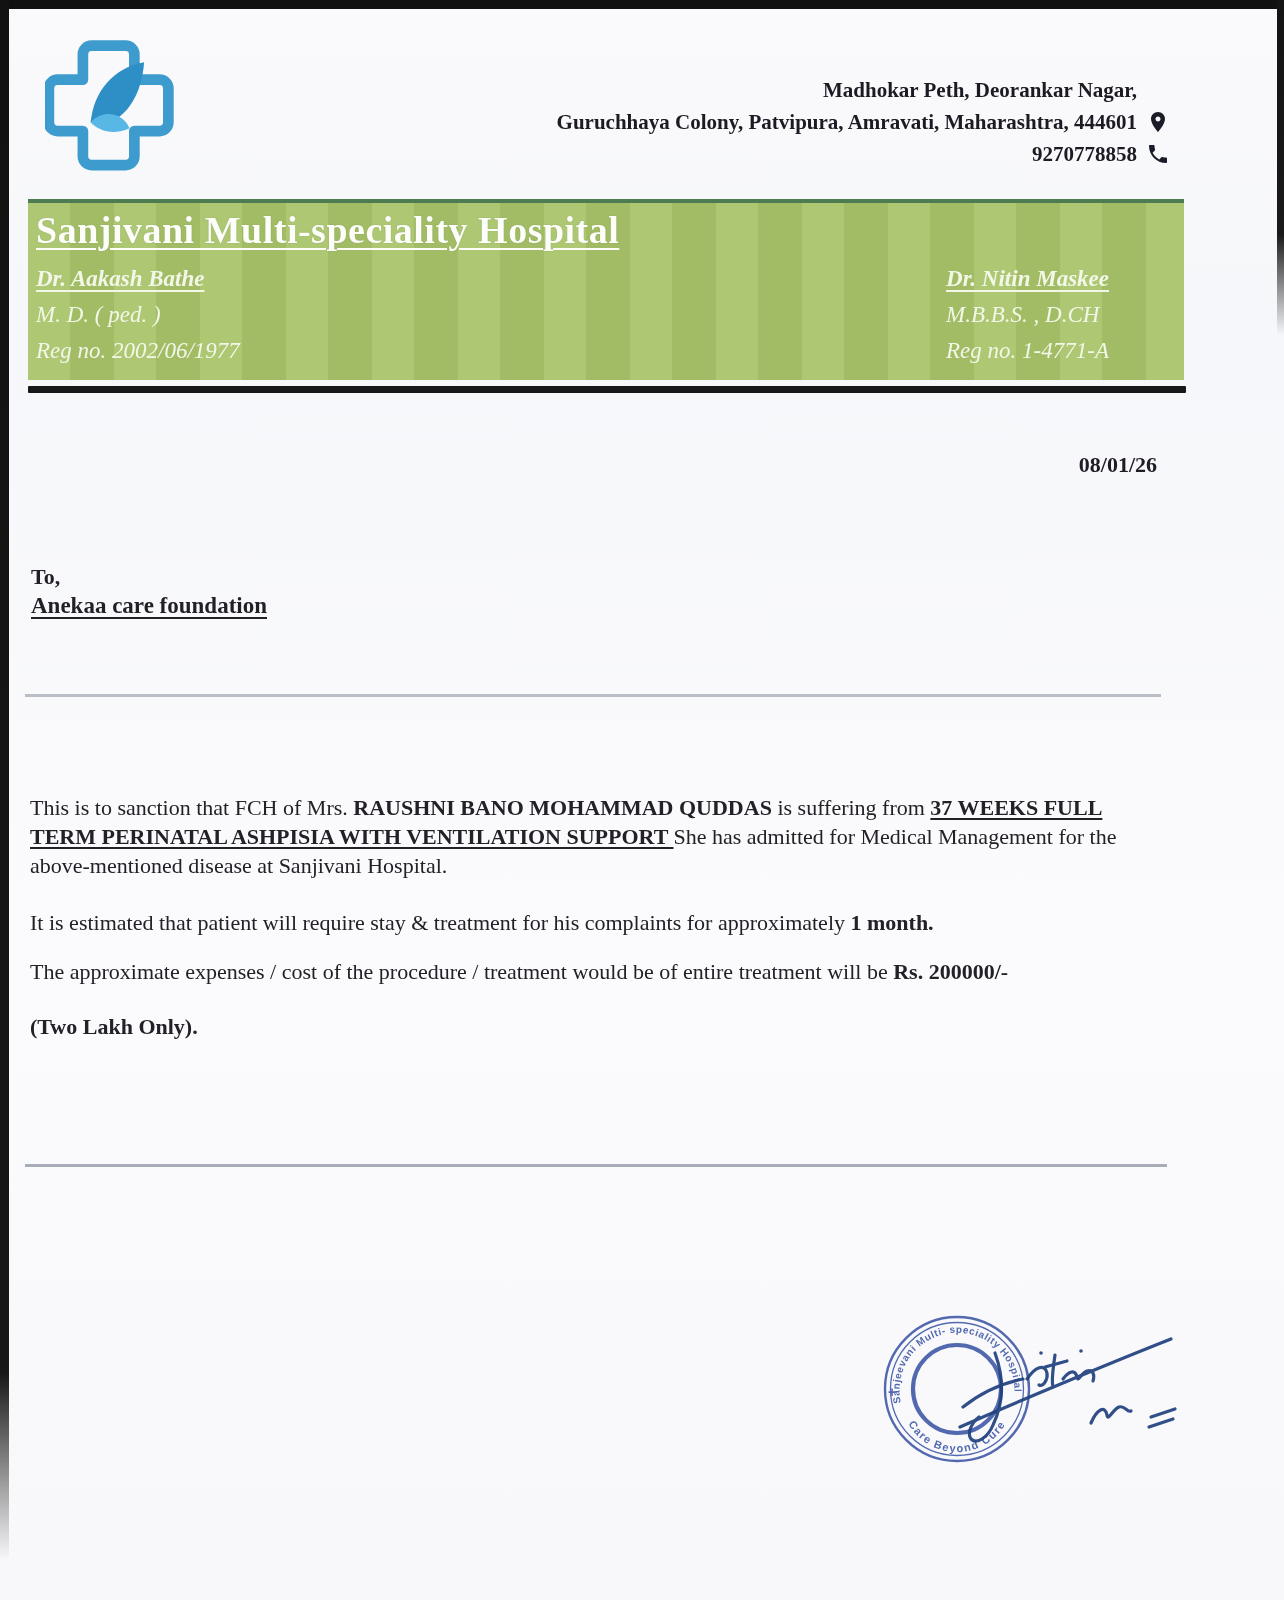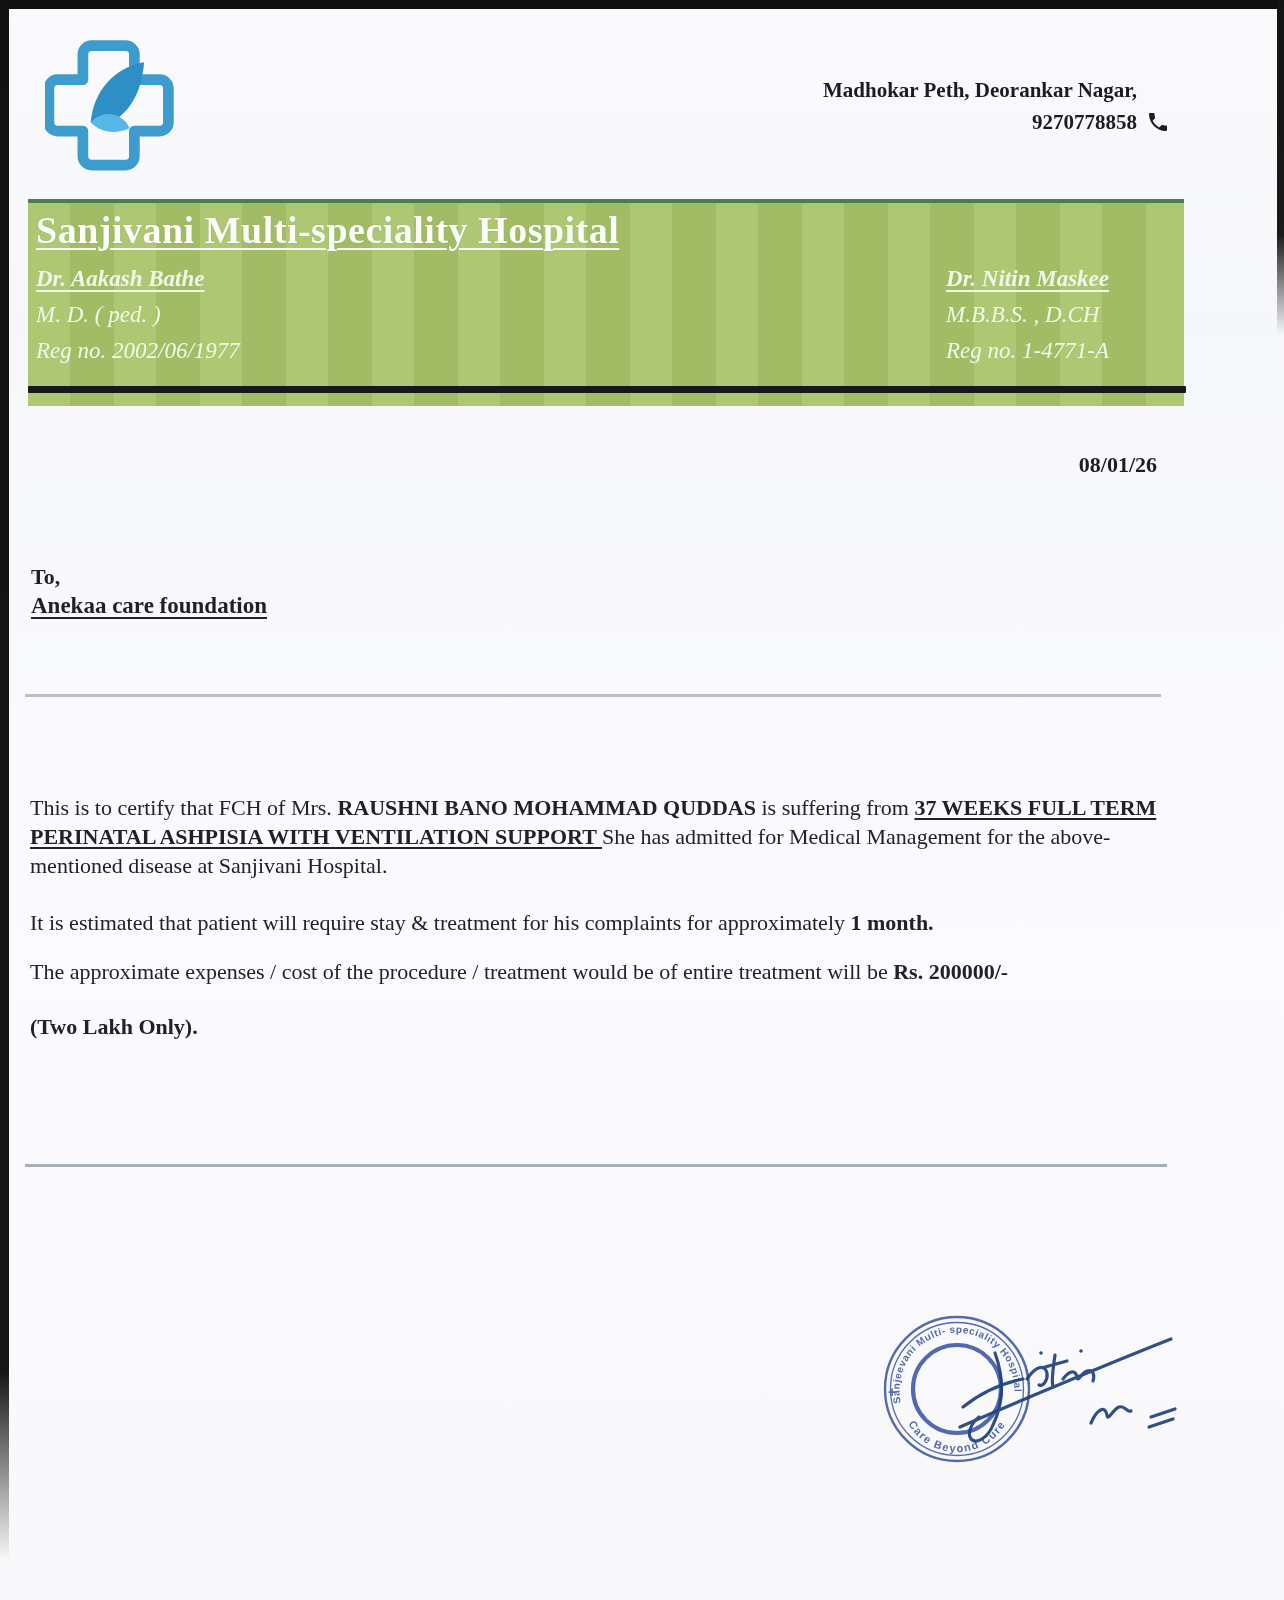--- a/index.html
+++ b/index.html
@@ -32,21 +32,21 @@
   }
   .header-line { display:flex; justify-content:flex-end; align-items:center; gap:9px; line-height:32px; }
   .hdr-icon { width:24px; height:24px; flex:0 0 auto; }
   .hdr-icon svg { width:100%; height:100%; display:block; }
   .icon-spacer { width:24px; flex:0 0 auto; }
 
   
   .banner { position:absolute; left:28px; top:199px; width:1156px; }
   .banner-topline { height:4px; background:#4d7b52; }
   .banner-green {
-    height:203px;
+    height:177px;
     background:
       repeating-linear-gradient(90deg, rgba(255,255,255,0.07) 0 42px, rgba(0,0,0,0.035) 42px 86px),
       #a7c368;
     padding:4px 10px 16px 8px;
     color:#fcfdf6;
   }
   .hospital-name {
     font-size:38px; font-weight:bold; color:#fdfefa;
     text-decoration:underline; text-decoration-thickness:2px; text-underline-offset:5px;
     letter-spacing:0.5px; line-height:46px;
@@ -99,20 +99,28 @@
       <path d="M 48,13 h 35 a 9,9 0 0 1 9,9 v 26 h 26 a 9,9 0 0 1 9,9 v 35 a 9,9 0 0 1 -9,9 h -26 v 26 a 9,9 0 0 1 -9,9 h -35 a 9,9 0 0 1 -9,-9 v -26 h -26 a 9,9 0 0 1 -9,-9 v -35 a 9,9 0 0 1 9,-9 h 26 v -26 a 9,9 0 0 1 9,-9 z" fill="none" stroke="#3e9bcd" stroke-width="11" stroke-linejoin="round"></path>
       <path d="M 102,30 C 70,36 50,60 47,92 C 52,94 57,94 62,93 C 86,87 100,60 102,30 Z" fill="#2e8ec6"></path>
       <path d="M 47,92 C 56,102 72,105 87,98 C 80,82 60,78 47,92 Z" fill="#58b7e4"></path>
     </svg>
   </div>
 
   <div class="header-block">
     <div class="header-line">
       <span>Madhokar Peth, Deorankar Nagar,</span>
       <span class="icon-spacer"></span>
+    </div>
+    <div class="header-line">
+      <span>Guruchhaya Colony, Patvipura, Amravati, Maharashtra, 444601</span>
+      <span class="hdr-icon">
+        <svg viewBox="0 0 24 24">
+            <path fill="#1c1b28" d="M12 2C8.13 2 5 5.13 5 9c0 5.25 7 13 7 13s7-7.75 7-13c0-3.87-3.13-7-7-7zm0 9.5c-1.38 0-2.5-1.12-2.5-2.5s1.12-2.5 2.5-2.5 2.5 1.12 2.5 2.5-1.12 2.5-2.5 2.5z"></path>
+          </svg>
+      </span>
     </div>
     <div class="header-line">
       <span>9270778858</span>
       <span class="hdr-icon">
         <svg viewBox="0 0 24 24">
             <path fill="#1c1b28" d="M6.62 10.79c1.44 2.83 3.76 5.14 6.59 6.59l2.2-2.21c.27-.27.67-.36 1.02-.24 1.12.37 2.33.57 3.57.57.55 0 1 .45 1 1V20c0 .55-.45 1-1 1-9.39 0-17-7.61-17-17 0-.55.45-1 1-1h3.5c.55 0 1 .45 1 1 0 1.25.2 2.45.57 3.57.11.35.03.74-.25 1.02l-2.2 2.2z"></path>
           </svg>
       </span>
     </div>
   </div>
@@ -140,21 +148,21 @@
   <div class="letter-date">08/01/26</div>
 
   <div class="recipient">
     <div class="recipient-label">To,</div>
     <div class="recipient-name">Anekaa care foundation</div>
   </div>
 
   <div class="rule1"></div>
 
 
-  <div class="para p1"><span>This is to certify that FCH of Mrs. </span><span class="b">RAUSHNI BANO MOHAMMAD QUDDAS</span><span> is suffering from </span><span class="bu">37 WEEKS FULL TERM PERINATAL ASHPISIA WITH VENTILATION SUPPORT </span><span>She has admitted for Medical Management for the above-mentioned disease at Sanjivani Hospital.</span></div>
+  <div class="para p1"><span>This is to sanction that FCH of Mrs. </span><span class="b">RAUSHNI BANO MOHAMMAD QUDDAS</span><span> is suffering from </span><span class="bu">37 WEEKS FULL TERM PERINATAL ASHPISIA WITH VENTILATION SUPPORT </span><span>She has admitted for Medical Management for the above-mentioned disease at Sanjivani Hospital.</span></div>
 
   <div class="para p2"><span>It is estimated that patient will require stay &amp; treatment for his complaints for approximately </span><span class="b">1 month.</span></div>
 
   <div class="para p3"><span>The approximate expenses / cost of the procedure / treatment would be of entire treatment will be </span><span class="b">Rs. 200000/-</span></div>
 
   <div class="para p4 b">(Two Lakh Only).</div>
 
 
   <div class="rule2"></div>
 

